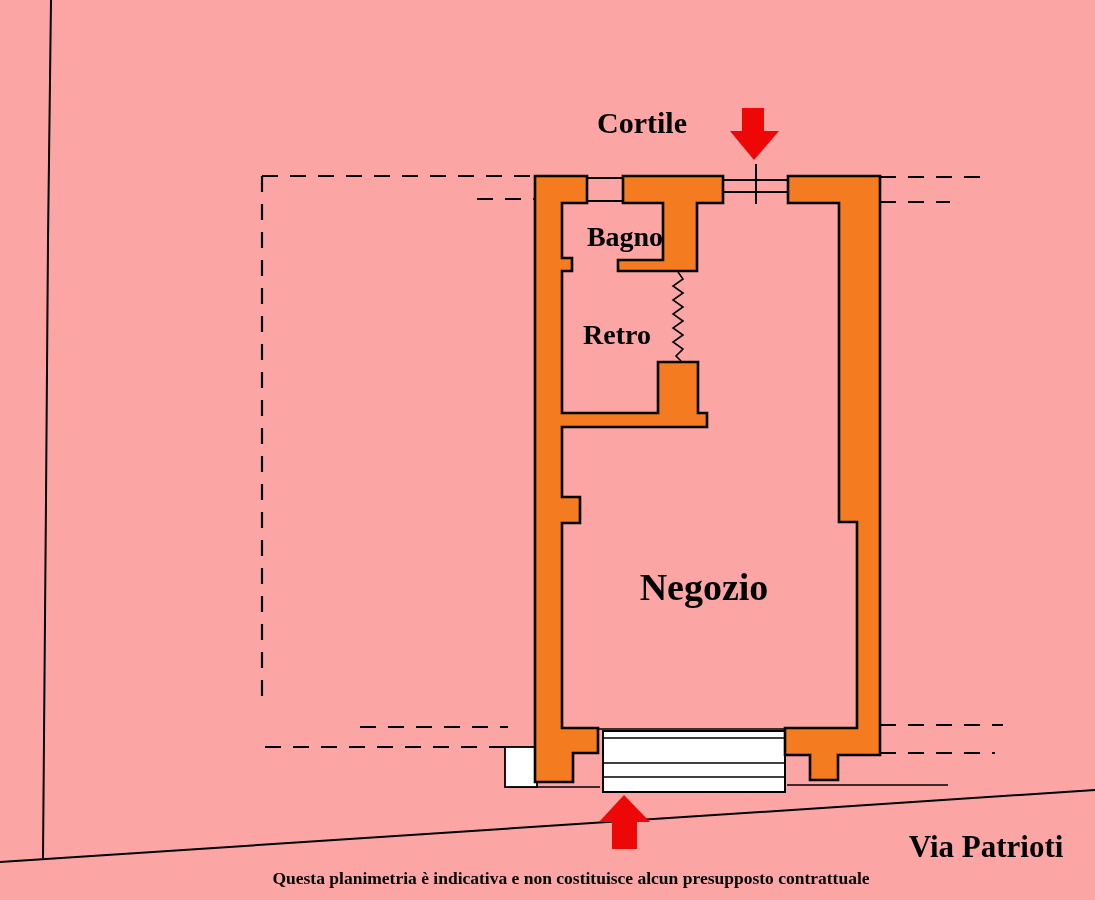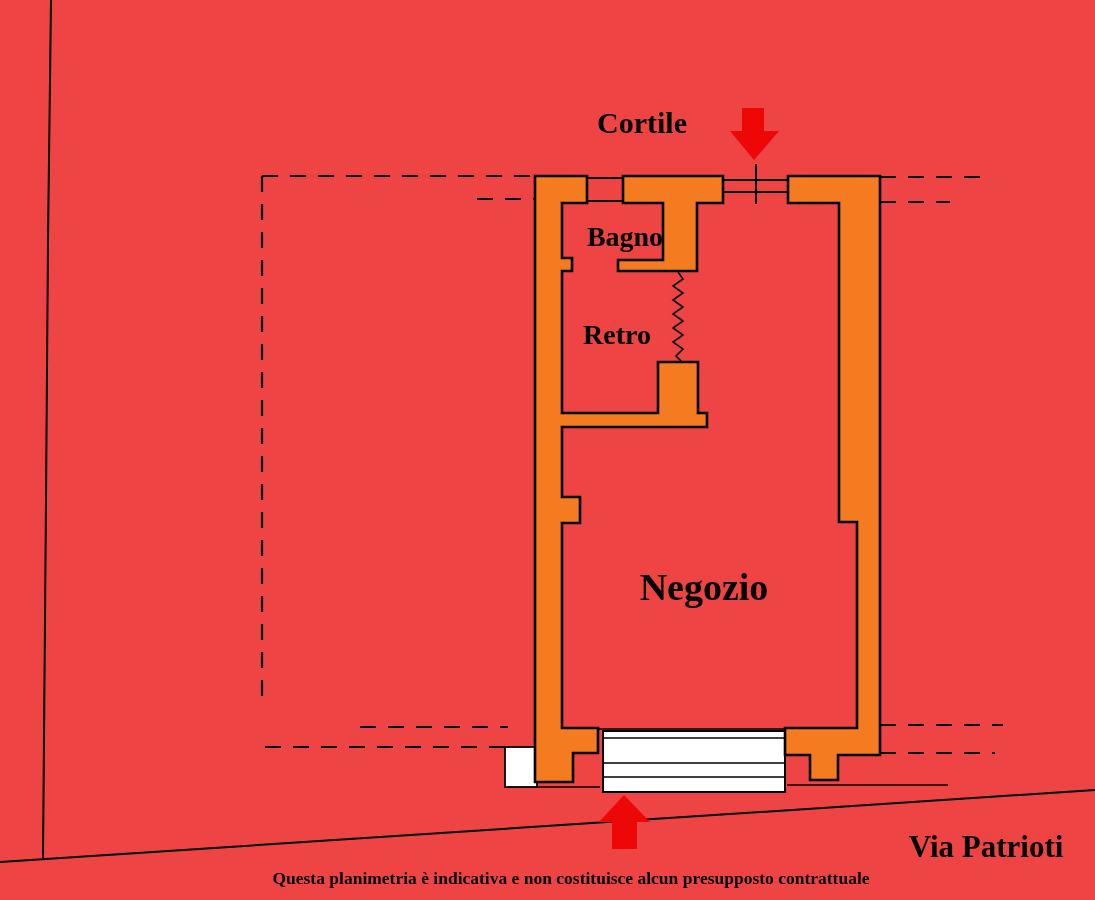--- a/index.html
+++ b/index.html
@@ -1,20 +1,20 @@
 <!DOCTYPE html>
 <html><head>
 <meta charset="utf-8">
 <style>
   html, body { margin: 0; padding: 0; background: #ffffff; }
   #stage {
     position: relative;
     width: 1095px;
     height: 900px;
-    background: #ef4444;
+    background: #fca5a5;
     overflow: hidden;
     font-family: "Liberation Serif", "DejaVu Serif", serif;
   }
   svg { display: block; }
   .plan-label {
     font-family: "Liberation Serif", "DejaVu Serif", serif;
     font-weight: bold;
     fill: #000000;
   }
   .lbl-cortile   { font-size: 30px; }

